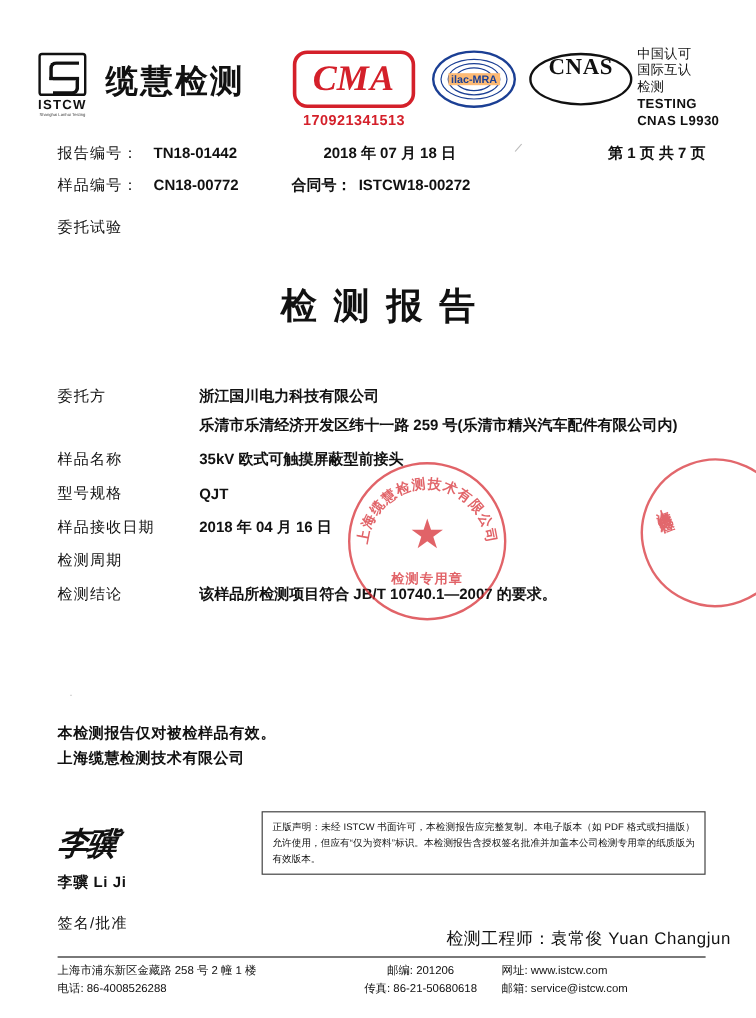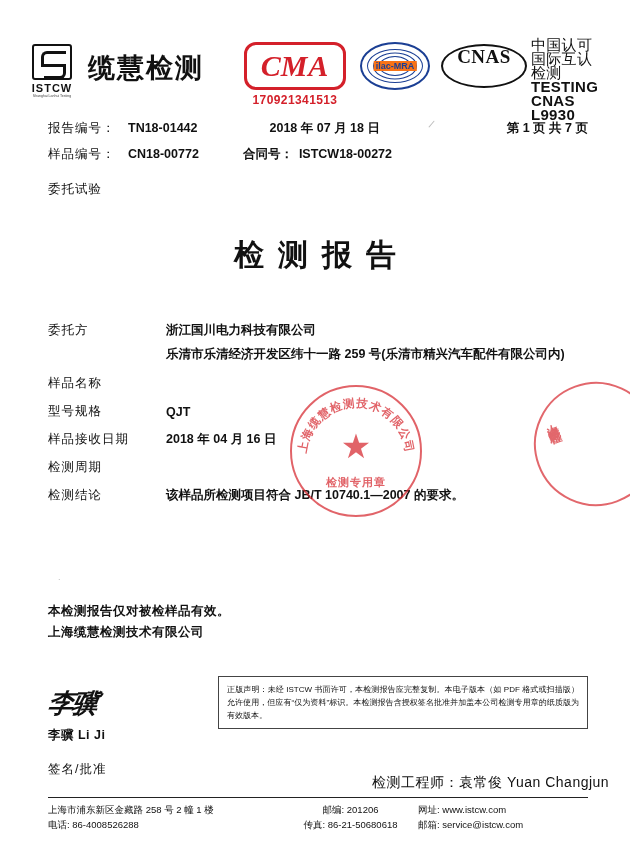--- a/index.html
+++ b/index.html
@@ -158,21 +158,21 @@
     transform: translate(-50%, -50%);
   }
   .ilac-label {
     position: absolute;
     left: 50%;
     top: 50%;
     transform: translate(-50%, -50%);
     font-size: 9px;
     font-weight: bold;
     color: #1b3f94;
-    background: #f97316;
+    background: #fdba74;
     padding: 0 2px;
     white-space: nowrap;
   }
   .cnas-block {
     position: absolute;
     left: 415px;
     top: 22px;
     width: 86px;
     text-align: center;
   }
@@ -189,21 +189,21 @@
   .cnas-oval span {
     font-size: 19px;
     font-weight: bold;
     letter-spacing: 0.5px;
     font-family: "Liberation Serif", serif;
   }
   .cnas-right {
     position: absolute;
     left: 505px;
     top: 16px;
-    font-size: 15px;
+    font-size: 11px;
     line-height: 14px;
     letter-spacing: 0.3px;
   }
   .cnas-right .b {
     font-weight: bold;
   }
 
   
   .meta {
     position: absolute;
@@ -516,20 +516,21 @@
 
   <div class="fields">
     <div class="f-row">
       <div class="f-label">委托方</div>
       <div class="f-val">浙江国川电力科技有限公司</div>
     </div>
     <div class="f-sub">乐清市乐清经济开发区纬十一路 259 号(乐清市精兴汽车配件有限公司内)</div>
 
     <div class="f-row">
       <div class="f-label">样品名称</div>
+      <div class="f-val">35kV 欧式可触摸屏蔽型前接头</div>
     </div>
 
     <div class="f-row">
       <div class="f-label">型号规格</div>
       <div class="f-val">QJT</div>
     </div>
 
     <div class="f-row">
       <div class="f-label">样品接收日期</div>
       <div class="f-val">2018 年 04 月 16 日</div>

